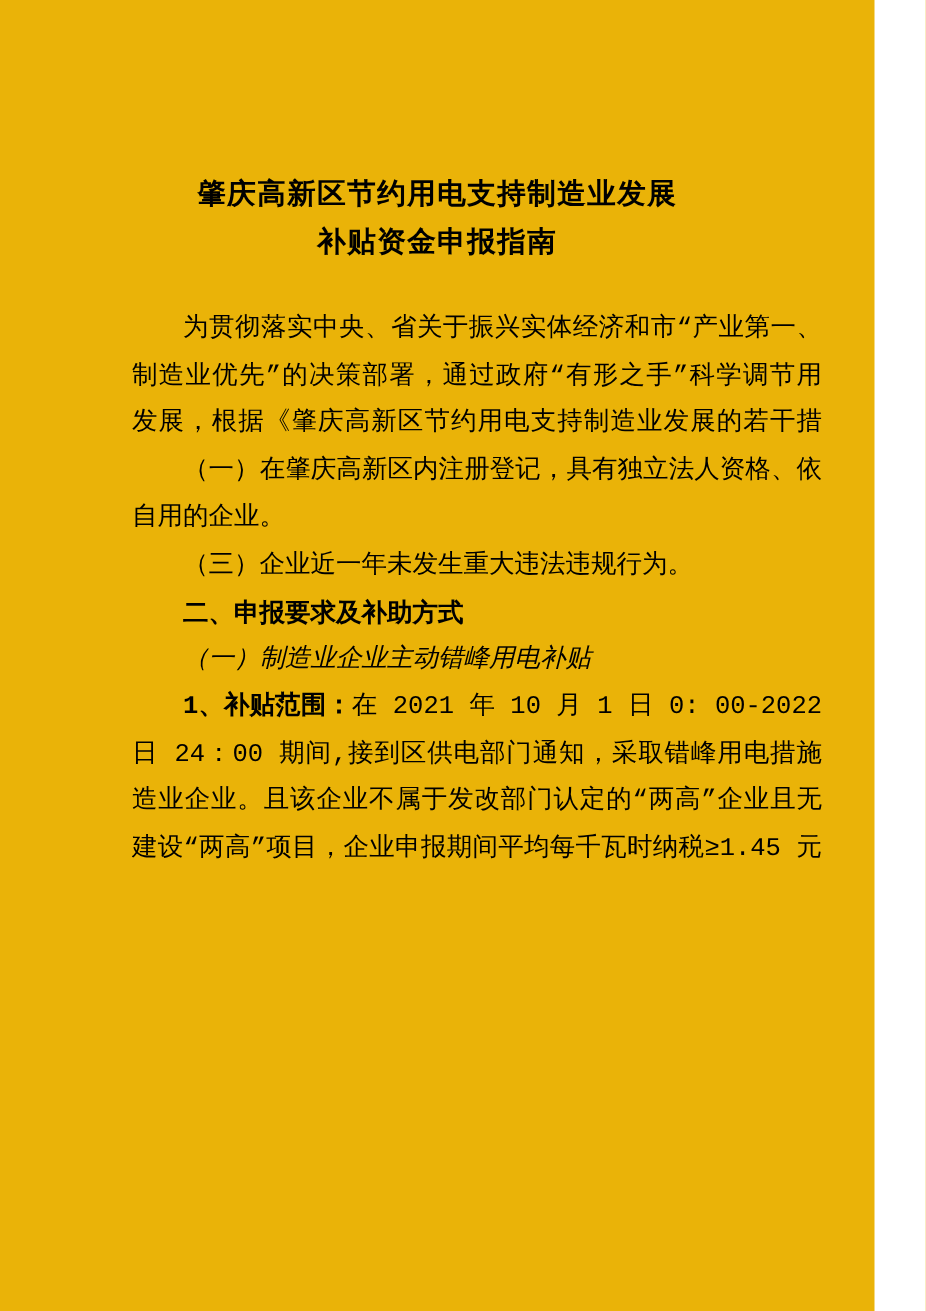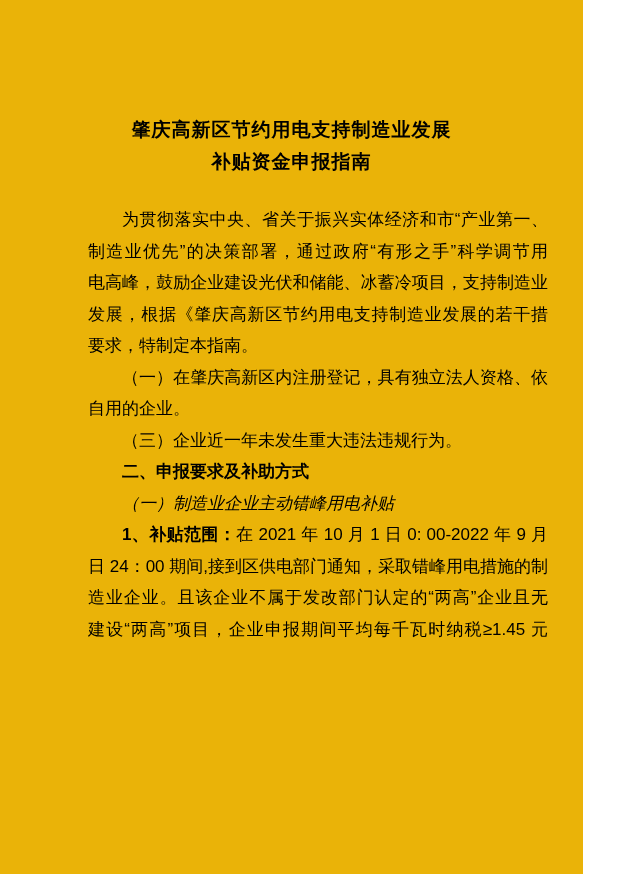--- a/index.html
+++ b/index.html
@@ -21,21 +21,21 @@
     font-size: 19px;
     line-height: 32px;
     letter-spacing: 1px;
     color: #000;
   }
   .content {
     margin: 26px 0 0 88px;
     width: 460px;
   }
   .line {
-    font-family: Liberation Sans, sans-serif;
+    font-family: Liberation Mono, monospace;
     font-size: 17px;
     line-height: 31.5px;
     height: 31.5px;
     overflow: hidden;
     color: #000;
     white-space: normal;
   }
   .fill {
     text-align: justify;
     text-align-last: justify;
@@ -55,23 +55,21 @@
 <div class="page">
 
   <div class="title-block">
     <div class="title-line">肇庆高新区节约用电支持制造业发展</div>
     <div class="title-line">补贴资金申报指南</div>
   </div>
 
   <div class="content">
     <div class="line fill indent">为贯彻落实中央、省关于振兴实体经济和市“产业第一、</div>
     <div class="line fill">制造业优先”的决策部署，通过政府“有形之手”科学调节用</div>
-    <div class="line fill">电高峰，鼓励企业建设光伏和储能、冰蓄冷项目，支持制造业</div>
     <div class="line fill">发展，根据《肇庆高新区节约用电支持制造业发展的若干措施》</div>
-    <div class="line">要求，特制定本指南。</div>
 
 
     <div class="line fill indent">（一）在肇庆高新区内注册登记，具有独立法人资格、依</div>
     <div class="line">自用的企业。</div>
     <div class="line indent">（三）企业近一年未发生重大违法违规行为。</div>
 
     <div class="line heading indent">二、申报要求及补助方式</div>
 
     <div class="line kaiti indent">（一）制造业企业主动错峰用电补贴</div>
 

